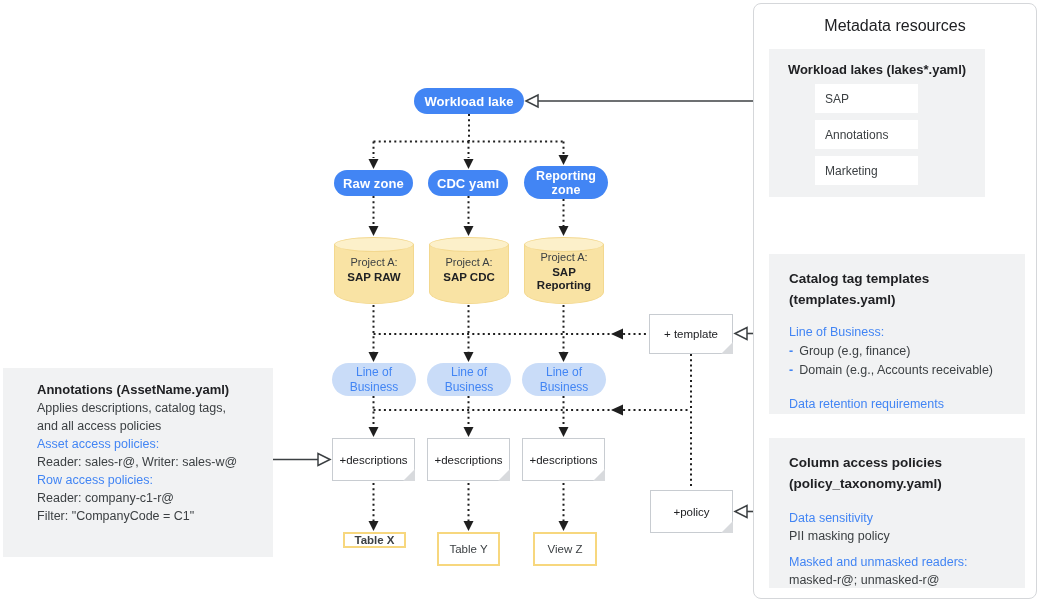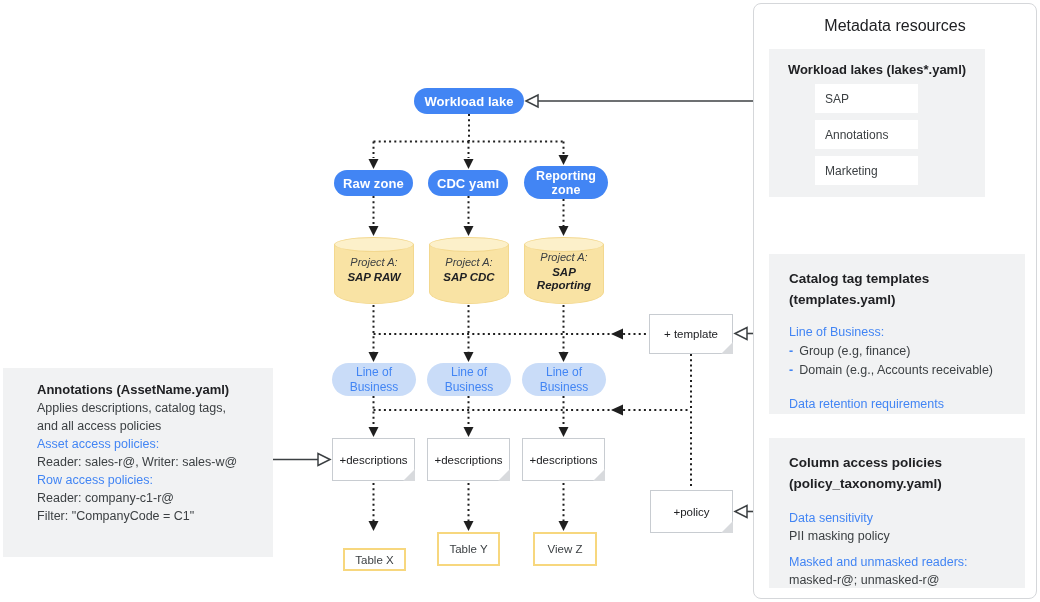--- a/index.html
+++ b/index.html
@@ -6,21 +6,21 @@
   .canvas{position:relative;width:1040px;height:602px;background:#fff;overflow:hidden;}
   svg.connectors{position:absolute;left:0;top:0;pointer-events:none;}
 
   .pill{position:absolute;display:flex;align-items:center;justify-content:center;text-align:center;border-radius:999px;box-sizing:border-box;}
   .pill.blue{background:#4285F4;color:#fff;font-size:13px;font-weight:600;letter-spacing:.1px;}
   .pill.lightblue{background:#C9DCF8;color:#4285F4;font-size:12px;font-weight:500;line-height:15px;padding:0 14px;}
 
   .cyl{position:absolute;width:80px;height:67px;}
   .cyl-top{position:absolute;left:0;right:0;top:0;height:15px;border-radius:50%;background:#FCF0CA;border:1px solid #F3D88F;box-sizing:border-box;z-index:2;}
   .cyl-body{position:absolute;left:0;right:0;top:7px;bottom:0;background:#F9E3A4;border:1px solid #F3D88F;border-top:none;border-radius:0 0 50% 50% / 0 0 12px 12px;box-sizing:border-box;z-index:1;}
-  .cyl-text{position:absolute;left:0;right:0;top:19px;z-index:3;text-align:center;color:#3C4043;font-size:11px;line-height:13.5px;font-style:italic;}
+  .cyl-text{position:absolute;left:0;right:0;top:19px;z-index:3;text-align:center;color:#3C4043;font-size:11px;line-height:13.5px;}
   .cyl-text .bold{font-weight:bold;color:#202124;font-size:11.5px;width:64px;margin:1px auto 0;}
 
   .note{position:absolute;background:#fff;border:1px solid #C8CCD1;display:flex;align-items:center;justify-content:center;text-align:center;font-size:11.5px;font-weight:500;color:#202124;box-sizing:border-box;}
   .note svg.fold{position:absolute;right:-1px;bottom:-1px;}
 
   .tablebox{position:absolute;background:#fff;border:2px solid #F7D77E;display:flex;align-items:center;justify-content:center;font-size:11.5px;color:#3C4043;box-sizing:border-box;}
 
   .annot-panel{position:absolute;left:3px;top:368px;width:270px;height:189px;background:#F1F2F3;box-sizing:border-box;padding:13px 34px;font-size:12.5px;color:#3C4043;line-height:18px;}
   .annot-title{font-weight:bold;font-size:13px;color:#202124;margin:0 0 10px 0;}
   .blue-text{color:#4285F4;}
@@ -162,21 +162,21 @@
         <polygon points="0,12 12,0 12,12" fill="#D8DADD"></polygon>
       </svg>
     </div>
   <div class="note" style="left:650px;top:490px;width:83px;height:43px;">
       <span>+policy</span>
       <svg class="fold" width="12" height="12">
         <polygon points="0,12 12,0 12,12" fill="#D8DADD"></polygon>
       </svg>
     </div>
 
-  <div class="tablebox" style="left:343px;top:548px;width:63px;height:23px;">Table X</div>
+  <div class="tablebox" style="left:343px;top:532px;width:63px;height:16px;font-weight:bold;">Table X</div>
   <div class="tablebox" style="left:437px;top:532px;width:63px;height:34px;">Table Y</div>
   <div class="tablebox" style="left:533px;top:532px;width:64px;height:34px;">View Z</div>
 
   <div class="annot-panel">
     <p class="annot-title">Annotations (AssetName.yaml)</p>
     <p>Applies descriptions, catalog tags, and all access policies</p>
     <p class="blue-text mt7">Asset access policies:</p>
     <p>Reader: sales-r@, Writer: sales-w@</p>
     <p class="blue-text mt7">Row access policies:</p>
     <p>Reader: company-c1-r@</p>

